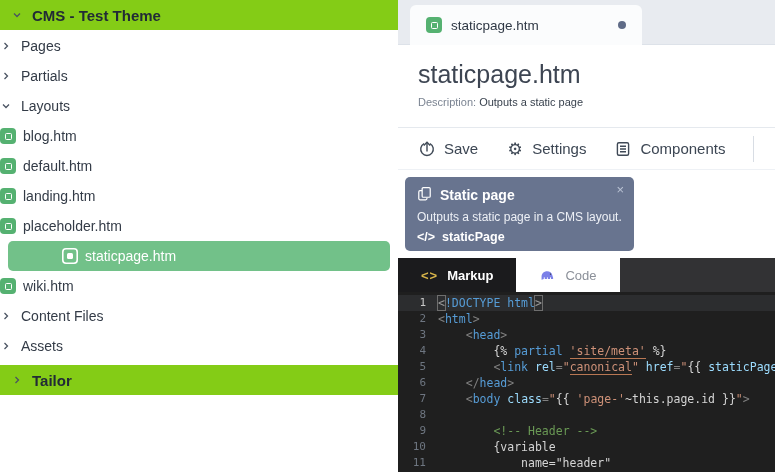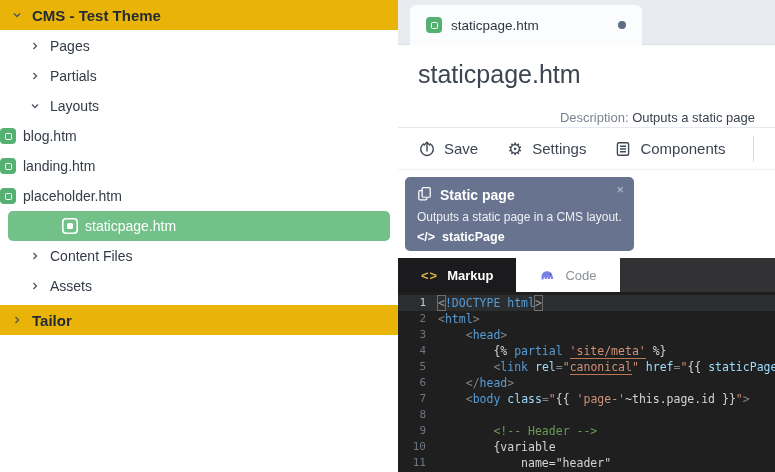--- a/index.html
+++ b/index.html
@@ -3,47 +3,47 @@
 <meta charset="utf-8">
 <style>
   * { margin:0; padding:0; box-sizing:border-box; }
   html,body { background:#fff; }
   body { font-family:"Liberation Sans", sans-serif; }
   .app { width:775px; height:472px; display:flex; overflow:hidden; background:#fff; position:relative; }
 
   
   .sidebar { width:398px; flex:none; background:#fff; overflow:hidden; }
   .band { height:30px; display:flex; align-items:center; gap:9px; padding-left:11px;
-          background:#eab308; font-size:15px; font-weight:700; color:#222b36; cursor:pointer; }
+          background:#84cc16; font-size:15px; font-weight:700; color:#222b36; cursor:pointer; }
   .band.tailor { margin-top:4px; }
   .chev { width:12px; height:12px; flex:none; display:inline-flex; }
   .chev svg { width:12px; height:12px; stroke:#4a5362; stroke-width:1.7; fill:none; }
   .tree { padding-top:1px; }
   .row { height:30px; display:flex; align-items:center; gap:9px; font-size:14px; color:#333b47; cursor:pointer; }
-  .row.folder { padding-left:29px; }
+  .row.folder { }
   .row.file { gap:7px; }
   .row.selected { margin:0 8px; padding-left:54px; border-radius:5px; background:#72c189; color:#fff; }
   .file-badge { width:16px; height:16px; flex:none; border-radius:4px; background:#55b171;
                 display:inline-flex; align-items:center; justify-content:center; }
   .file-badge i { display:block; width:7px; height:7px; border:1.6px solid #fff; border-radius:1.5px; }
   .row.selected .file-badge { background:transparent; box-shadow:inset 0 0 0 1.6px #fff; }
   .row.selected .file-badge i { background:#fff; border-color:rgba(255,255,255,0); width:6px; height:6px; }
 
   
   .main { flex:1; display:flex; flex-direction:column; min-width:0; }
 
   .tabbar { height:45px; flex:none; background:#e8ebf0; border-bottom:1px solid #dde2e9; position:relative; }
   .file-tab { position:absolute; left:12px; top:5px; bottom:-1px; width:232px; background:#fbfcfd;
               border-radius:6px 6px 0 0; display:flex; align-items:center; gap:9px; padding:0 16px; cursor:pointer; }
   .file-tab .label { font-size:13.5px; color:#2f3845; }
   .dot { width:8px; height:8px; border-radius:50%; background:#5f6b87; margin-left:auto; }
 
   .doc-header { height:82px; flex:none; padding:13px 20px 0; background:#fff; }
   .doc-header h1 { font-size:25px; font-weight:400; color:#3d4552; line-height:32px; }
-  .doc-desc { margin-top:20px; font-size:13px;text-align:right; }
+  .doc-desc { margin-top:6px; font-size:11px; }
   .desc-label { color:#7b8492; }
   .desc-value { color:#39424e; }
 
   .toolbar { height:43px; flex:none; display:flex; align-items:center; gap:28px;
              padding:0 14px 0 20px; border-top:1px solid #e5e9ee; border-bottom:1px solid #eef1f5; }
   .tb-btn { display:flex; align-items:flex-start; gap:8px; background:none; border:none; font-family:inherit;
             font-size:15px; color:#3c4653; cursor:pointer; }
   .tb-btn .ticon { display:inline-flex; width:18px; height:18px; align-items:center; justify-content:center; }
   .tb-btn .ticon svg { stroke:#3f4956; fill:none; stroke-width:1.4; }
   .gear-glyph { font-size:17px; line-height:18px; color:#3f4956; font-family:"DejaVu Sans", sans-serif; }
@@ -118,33 +118,45 @@
         <div class="row file">
           <span class="file-badge">
             <i></i>
           </span>
           <span>blog.htm</span>
         </div>
         <div class="row file">
           <span class="file-badge">
             <i></i>
           </span>
+          <span>default.htm</span>
+        </div>
+        <div class="row file">
+          <span class="file-badge">
+            <i></i>
+          </span>
           <span>landing.htm</span>
         </div>
         <div class="row file">
           <span class="file-badge">
             <i></i>
           </span>
           <span>placeholder.htm</span>
         </div>
         <div class="row file selected">
           <span class="file-badge">
             <i></i>
           </span>
           <span>staticpage.htm</span>
+        </div>
+        <div class="row file">
+          <span class="file-badge">
+            <i></i>
+          </span>
+          <span>wiki.htm</span>
         </div>
         <div class="row folder">
           <span class="chev">
             <svg viewBox="0 0 16 16">
               <polyline points="6,4 10,8 6,12"></polyline>
             </svg>
           </span>
           <span>Content Files</span>
         </div>
         <div class="row folder">

